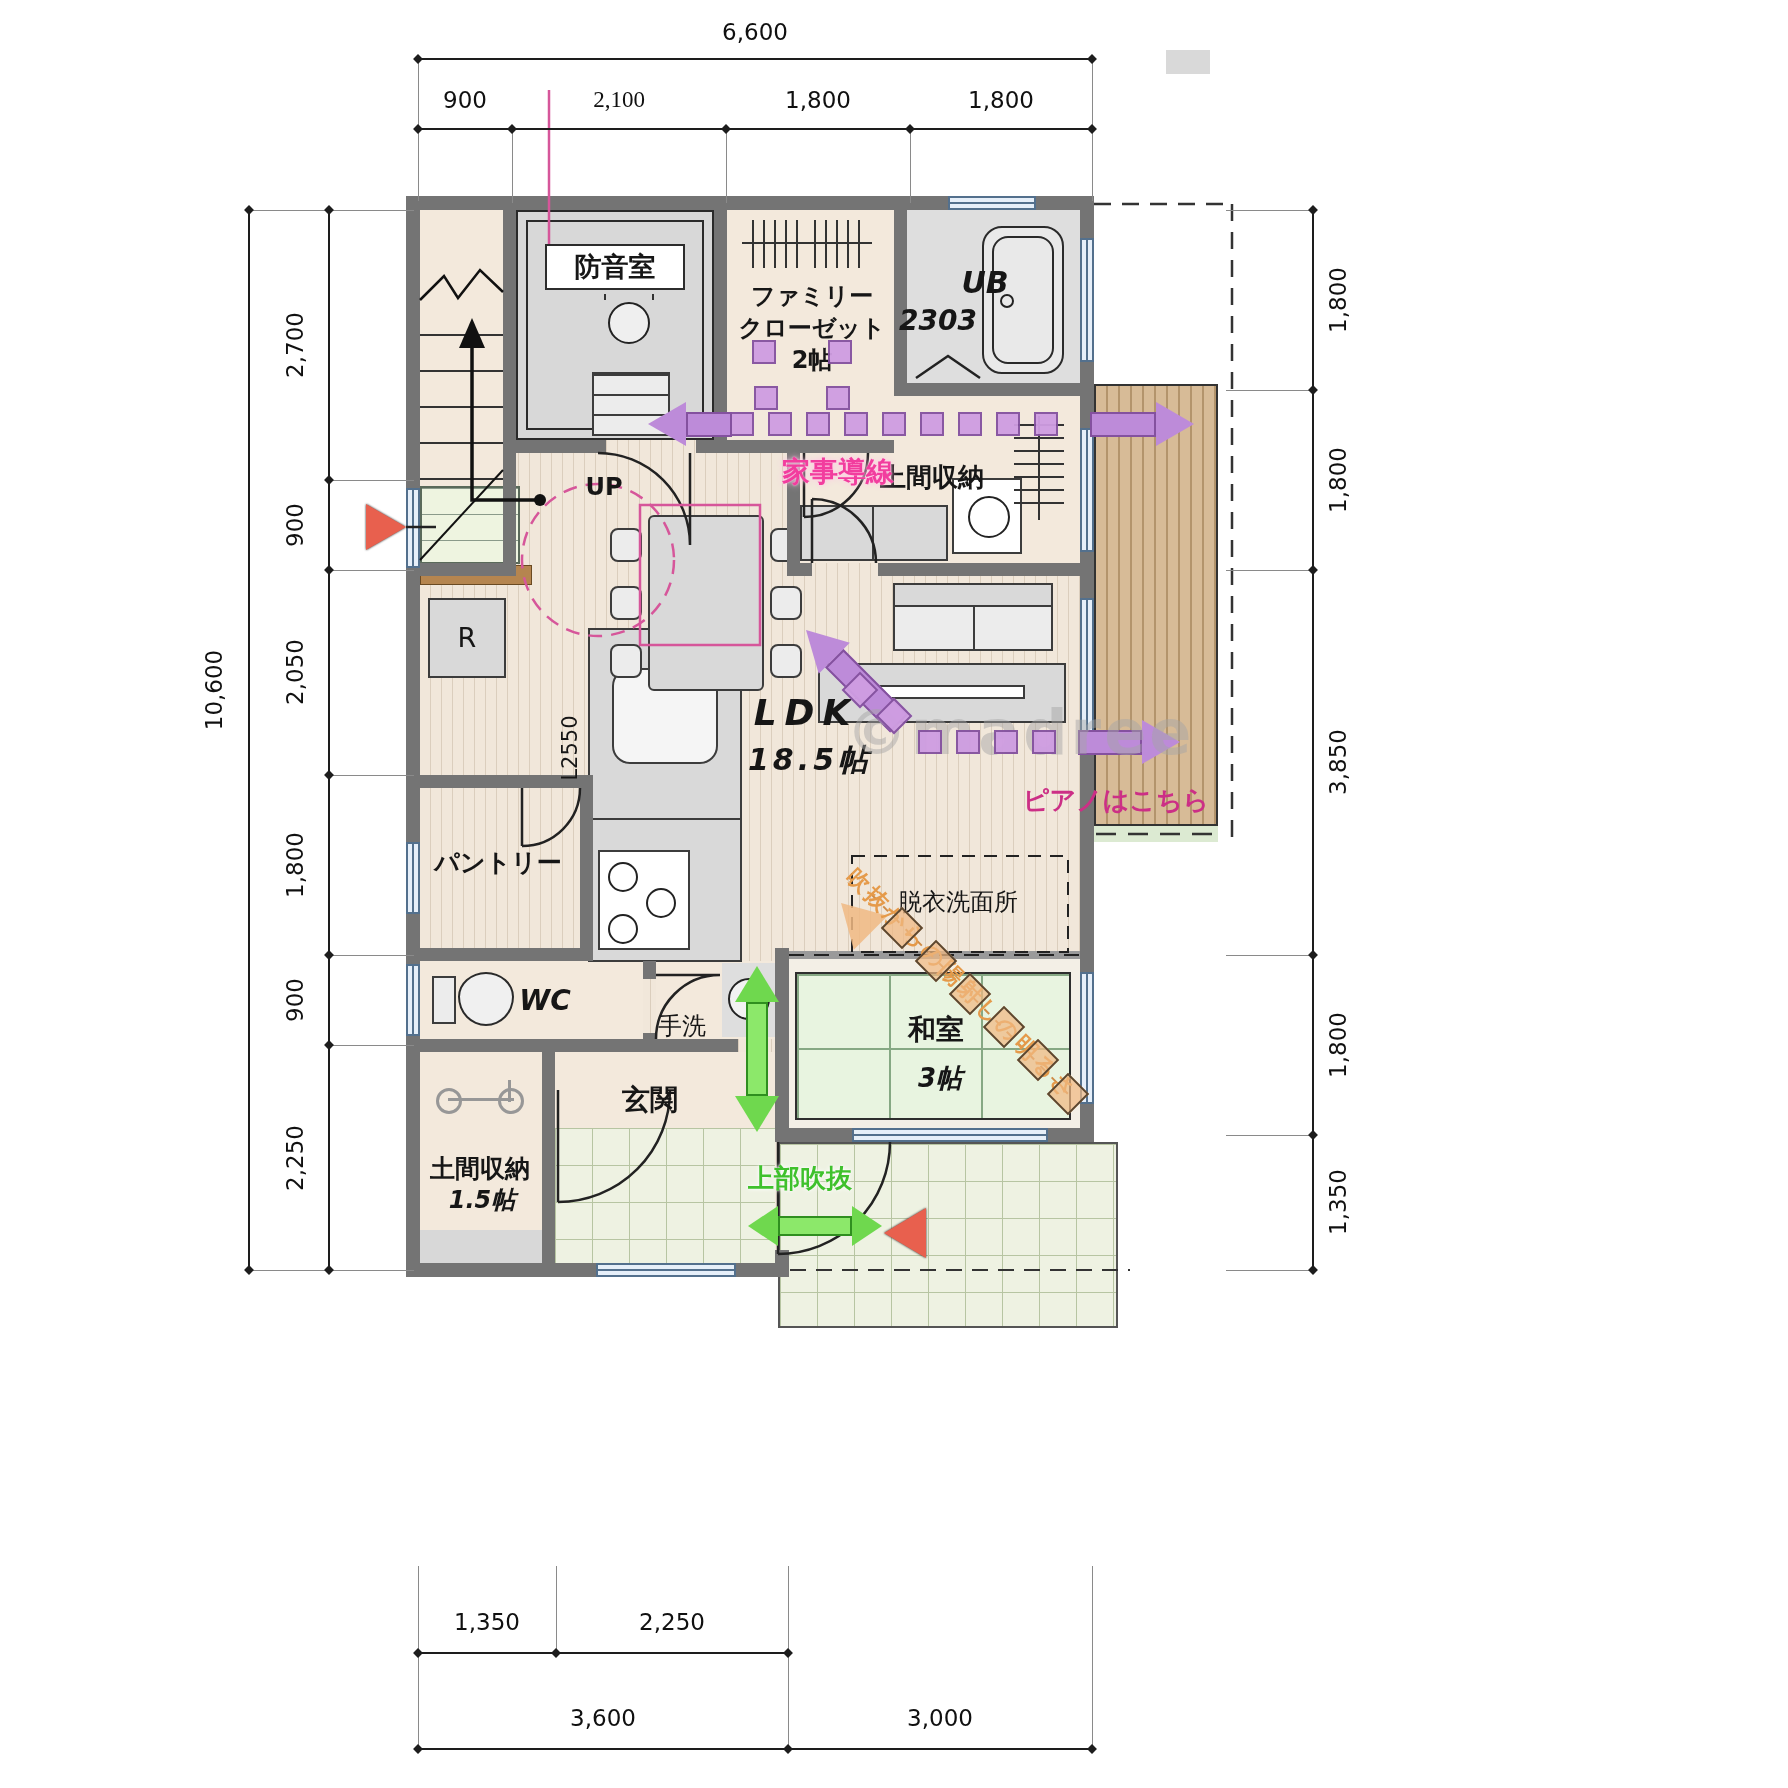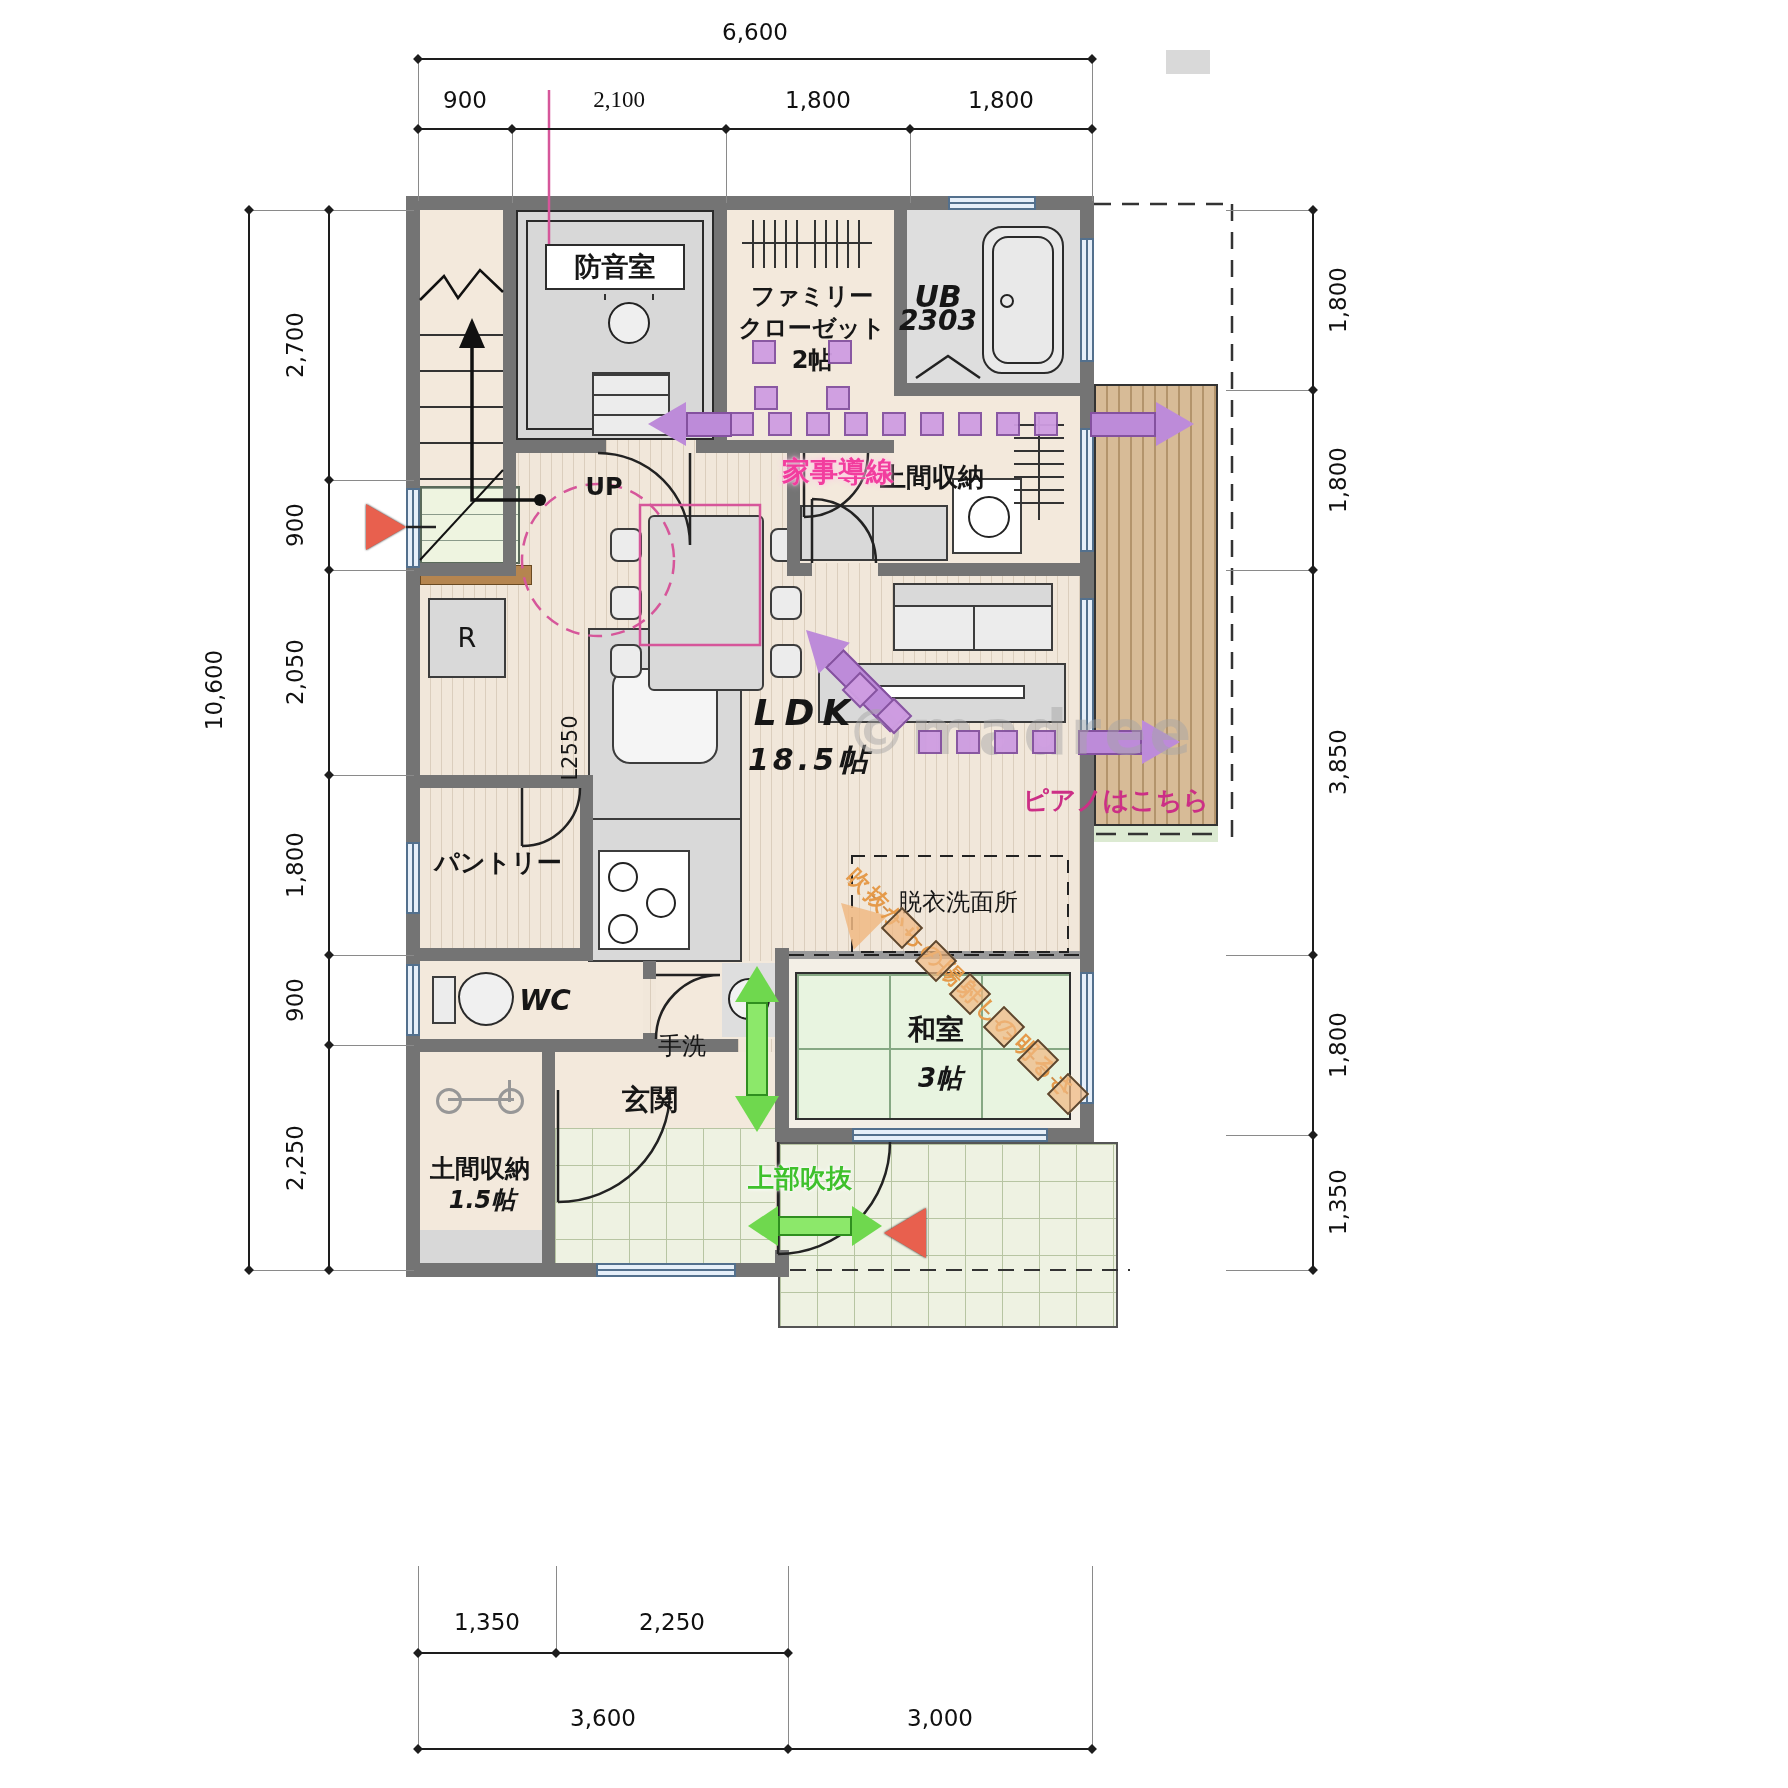--- a/index.html
+++ b/index.html
@@ -217,30 +217,30 @@
 
   <div class="tri" style="left:884px;top:1208px;border-top:25px solid transparent;border-bottom:25px solid transparent;border-right:42px solid #e8604e;filter:drop-shadow(0 0 1px #222);"></div>
   <div class="tri" style="left:366px;top:504px;border-top:23px solid transparent;border-bottom:23px solid transparent;border-left:40px solid #e8604e;filter:drop-shadow(0 0 1px #222);"></div>
 
   <div class="plaque" style="left:545px;top:244px;width:140px;height:46px;">
     <span class="lbl" style="position:static;transform:none;font-size:27px;">防音室</span>
   </div>
   <span class="lbl" style="left:812px;top:296px;font-size:24px;">ファミリー</span>
   <span class="lbl" style="left:812px;top:328px;font-size:24px;">クローゼット</span>
   <span class="lbl" style="left:812px;top:360px;font-size:24px;">2帖</span>
-  <span class="lbl" style="left:938px;top:282px;font-size:30px;font-style:italic;margin-top:14px;">UB</span>
+  <span class="lbl" style="left:985px;top:282px;font-size:30px;font-style:italic;">UB</span>
   <span class="lbl" style="left:938px;top:320px;font-size:28px;font-style:italic;">2303</span>
   <span class="lbl" style="left:932px;top:477px;font-size:26px;">土間収納</span>
   <span class="lbl" style="left:806px;top:712px;font-size:36px;font-style:italic;letter-spacing:8px;">LDK</span>
   <span class="lbl" style="left:810px;top:760px;font-size:30px;font-style:italic;letter-spacing:4px;">18.5帖</span>
   <span class="lbl" style="left:570px;top:748px;font-size:21px;font-weight:normal;transform:translate(-50%,-50%) rotate(-90deg);">L2550</span>
   <span class="lbl" style="left:467px;top:637px;font-size:27px;font-weight:normal;">R</span>
   <span class="lbl" style="left:498px;top:862px;font-size:25px;">パントリー</span>
   <span class="lbl" style="left:545px;top:1000px;font-size:28px;font-style:italic;">WC</span>
-  <span class="lbl" style="left:682px;top:1026px;font-size:24px;font-weight:normal;margin-top:20px;">手洗</span>
+  <span class="lbl" style="left:682px;top:1026px;font-size:24px;font-weight:normal;">手洗</span>
   <span class="lbl" style="left:650px;top:1100px;font-size:28px;">玄関</span>
   <span class="lbl" style="left:480px;top:1168px;font-size:25px;">土間収納</span>
   <span class="lbl" style="left:482px;top:1200px;font-size:24px;font-style:italic;">1.5帖</span>
   <span class="lbl" style="left:936px;top:1030px;font-size:28px;">和室</span>
   <span class="lbl" style="left:940px;top:1078px;font-size:26px;font-style:italic;">3帖</span>
   <span class="lbl" style="left:958px;top:902px;font-size:24px;font-weight:normal;">脱衣洗面所</span>
   <span class="lbl" style="left:560px;top:487px;font-size:24px;margin-left:44px;">UP</span>
 
   <span class="lbl" style="left:838px;top:472px;font-size:28px;color:#f23d9e;text-shadow:0 0 7px #ffc2e2,0 0 2px #ffd7ee;">家事導線</span>
   <span class="lbl" style="left:1116px;top:800px;font-size:26px;color:#cc2f86;">ピアノはこちら</span>

